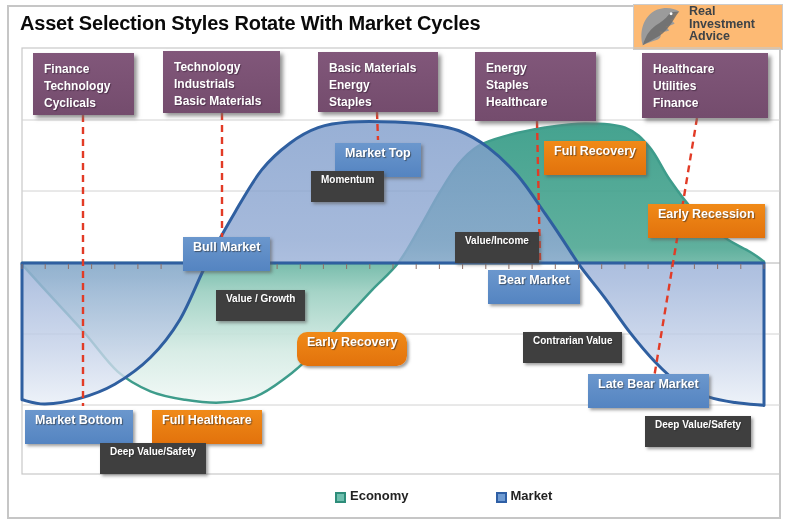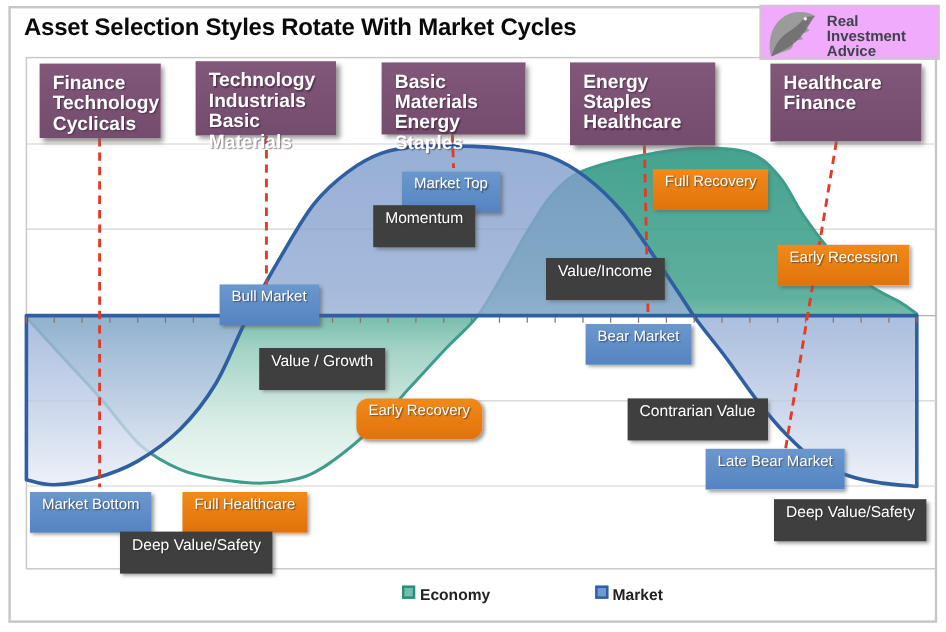--- a/index.html
+++ b/index.html
@@ -5,38 +5,38 @@
   html,body{margin:0;padding:0;background:#fff;}
   #canvas{position:relative;width:788px;height:527px;background:#fff;overflow:hidden;
           font-family:"Liberation Sans", sans-serif;}
   #frame{position:absolute;left:7px;top:5px;width:774px;height:514px;
          border:2px solid #c6c6c6;box-sizing:border-box;background:#fff;}
   #title{position:absolute;left:20px;top:12px;font-size:20px;font-weight:bold;color:#0a0a0a;
          letter-spacing:-0.2px;white-space:nowrap;}
   #chart-svg{position:absolute;left:0;top:0;}
   
   #logo{position:absolute;left:633px;top:4px;width:148px;height:44px;border:1px solid #cccccc;
-        display:flex;align-items:flex-end;background:#f0abfc;}
+        display:flex;align-items:flex-start;background:#fdba74;}
   #logo .eagle{width:48px;height:42px;margin-left:3px;}
   #logo .words{font-size:12.5px;line-height:12.5px;font-weight:bold;color:#3e4347;margin-left:4px;}
   
   .sector-box{position:absolute;background:linear-gradient(#81577a,#744c6d);color:#fff;
-        font-weight:bold;font-size:16px;line-height:17px;padding:8px 8px 6px 11px;
+        font-weight:bold;font-size:12px;line-height:17px;padding:8px 8px 6px 11px;
         box-shadow:3px 3px 4px rgba(110,110,110,.75);text-shadow:1px 1px 1px rgba(40,20,40,.5);
         box-sizing:border-box;}
   
-  .lbl{position:absolute;font-weight:normal;color:#fff;white-space:nowrap;font-size:12.5px;
+  .lbl{position:absolute;font-weight:bold;color:#fff;white-space:nowrap;font-size:12.5px;
        padding:3px 10px 17px;text-shadow:1px 1px 1px rgba(40,40,40,.6);
        box-shadow:2px 2px 3px rgba(90,90,90,.6);}
   .lbl-blue{background:linear-gradient(#6b97cd,#5484c1);}
   .lbl-orange{background:linear-gradient(#f08a18,#e2720c);}
-  .lbl-dark{background:#3f3f3f;font-size:13px;}
+  .lbl-dark{background:#3f3f3f;font-size:10px;}
   
   #legend{position:absolute;left:300px;top:488px;display:flex;gap:52px;align-items:center;}
-  .legend-item{display:flex;align-items:flex-start;gap:4px;padding-left:35px;}
+  .legend-item{display:flex;align-items:flex-end;gap:4px;padding-left:35px;}
   .swatch{width:11px;height:11px;box-sizing:border-box;}
   .swatch-economy{background:#6fbfae;border:2px solid #2e8d7a;}
   .swatch-market{background:#6f9bd2;border:2px solid #2f5fa5;}
   .legend-text{font-size:13px;font-weight:bold;color:#222;}
 </style>
 </head>
 <body>
 
 <div id="canvas">
   <div id="frame"></div>
@@ -148,38 +148,39 @@
     <div>Energy</div>
     <div>Staples</div>
   </div>
   <div class="sector-box" style="left:475px;top:52px;width:121px;height:69px;">
     <div>Energy</div>
     <div>Staples</div>
     <div>Healthcare</div>
   </div>
   <div class="sector-box" style="left:642px;top:53px;width:126px;height:65px;">
     <div>Healthcare</div>
+    <div>Utilities</div>
     <div>Finance</div>
   </div>
 
   <div class="lbl lbl-blue" style="left:25px;top:410px;">Market Bottom</div>
   <div class="lbl lbl-blue" style="left:183px;top:237px;">Bull Market</div>
   <div class="lbl lbl-blue" style="left:335px;top:143px;">Market Top</div>
   <div class="lbl lbl-blue" style="left:488px;top:270px;">Bear Market</div>
   <div class="lbl lbl-blue" style="left:588px;top:374px;">Late Bear Market</div>
 
   <div class="lbl lbl-orange" style="left:152px;top:410px;">Full Healthcare</div>
   <div class="lbl lbl-orange" style="left:297px;top:332px;border-radius:10px;">Early Recovery</div>
   <div class="lbl lbl-orange" style="left:544px;top:141px;">Full Recovery</div>
   <div class="lbl lbl-orange" style="left:648px;top:204px;">Early Recession</div>
 
   <div class="lbl lbl-dark" style="left:100px;top:443px;">Deep Value/Safety</div>
   <div class="lbl lbl-dark" style="left:216px;top:290px;">Value / Growth</div>
   <div class="lbl lbl-dark" style="left:311px;top:171px;">Momentum</div>
-  <div class="lbl lbl-dark" style="left:455px;top:215px;">Value/Income</div>
+  <div class="lbl lbl-dark" style="left:455px;top:232px;">Value/Income</div>
   <div class="lbl lbl-dark" style="left:523px;top:332px;">Contrarian Value</div>
   <div class="lbl lbl-dark" style="left:645px;top:416px;">Deep Value/Safety</div>
 
   <div id="legend">
     <div class="legend-item">
       <span class="swatch swatch-economy"></span>
       <span class="legend-text">Economy</span>
     </div>
     <div class="legend-item">
       <span class="swatch swatch-market"></span>

